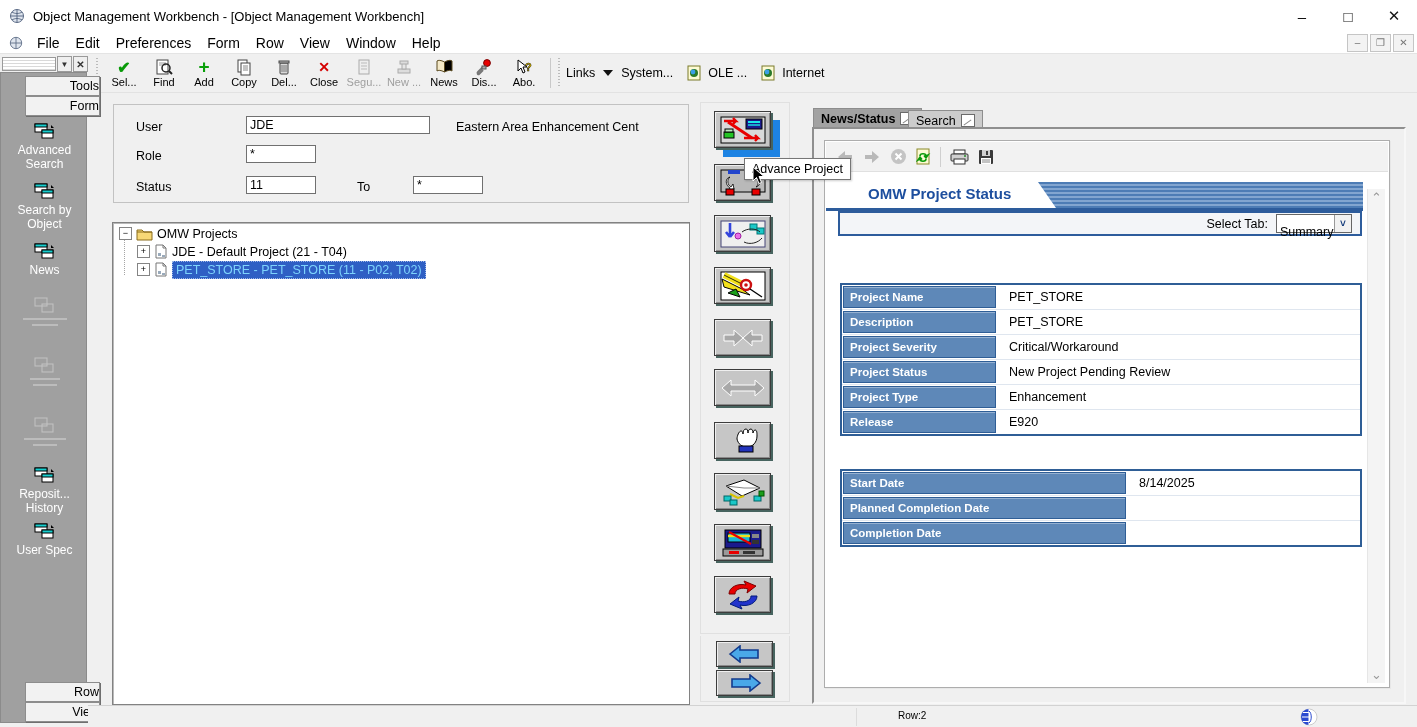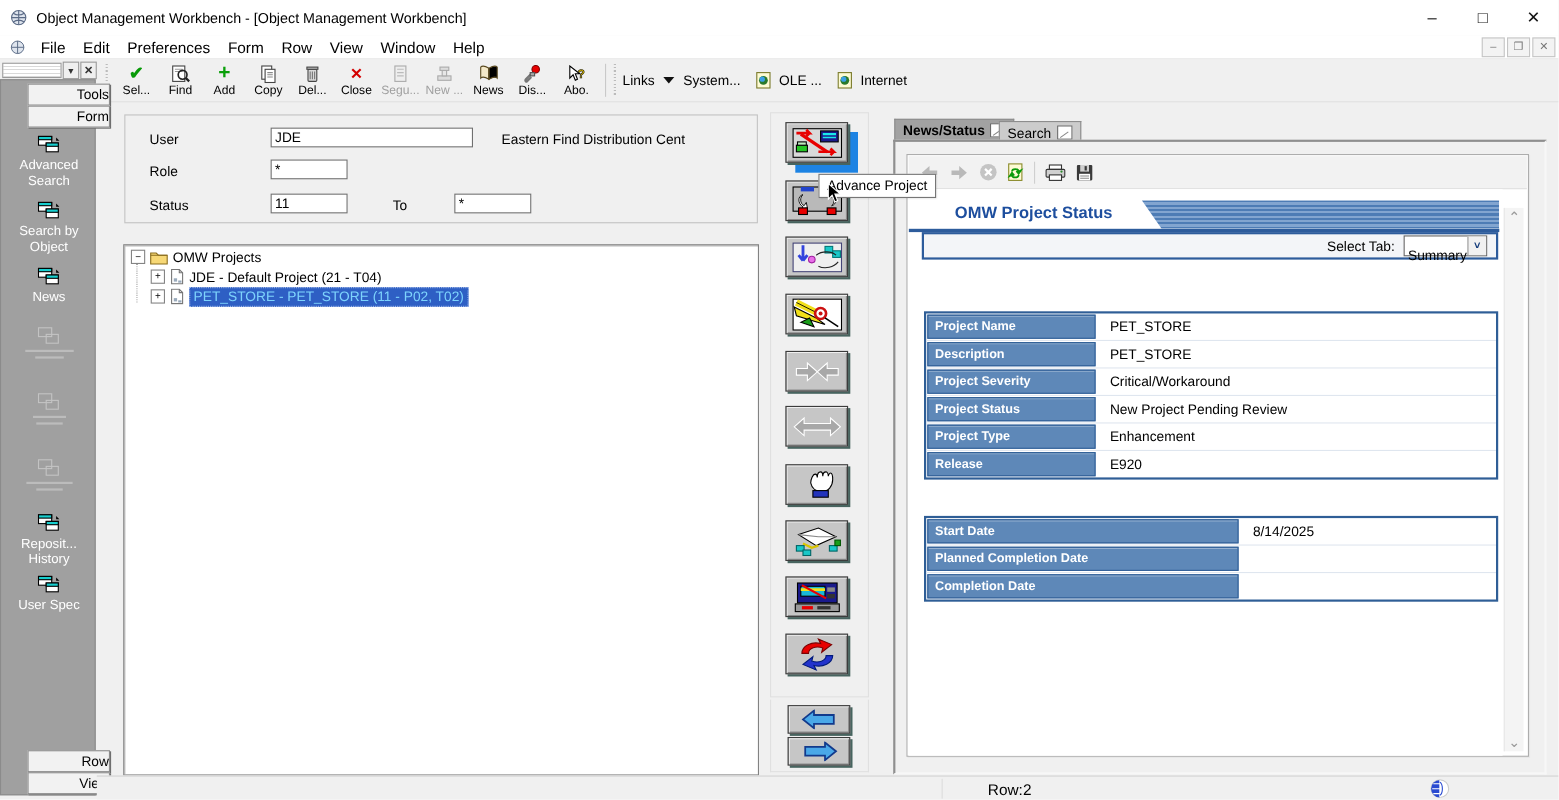--- a/index.html
+++ b/index.html
@@ -389,21 +389,21 @@
         <span>Row</span>
       </div>
     <div class="side-btn" style="top:629px;">
         <span>View</span>
       </div>
   </div>
 
   <div class="form-group">
     <span class="f-label" style="left:22px;top:15px;">User</span>
     <input class="f-input" style="left: 132px; top: 11px; width: 184px;" value="JDE">
-    <span class="f-label" style="left:342px;top:15px;">Eastern Find Distribution Cent</span>
+    <span class="f-label" style="left:342px;top:15px;">Eastern Area Enhancement Cent</span>
     <span class="f-label" style="left:22px;top:44px;">Role</span>
     <input class="f-input" style="left: 132px; top: 40px; width: 70px;" value="*">
     <span class="f-label" style="left:22px;top:75px;">Status</span>
     <input class="f-input" style="left: 132px; top: 71px; width: 70px;" value="11">
     <span class="f-label" style="left:243px;top:75px;">To</span>
     <input class="f-input" style="left: 299px; top: 71px; width: 70px;" value="*">
   </div>
 
   <div class="tree-panel">
     <div class="tree-connector" style="left:11px;top:16px;height:36px;"></div>
@@ -648,21 +648,21 @@
 
       <div class="rp-scroll">
         <div class="chev" style="top:0;">⌃</div>
         <div class="chev" style="bottom:0;">⌄</div>
       </div>
     </div>
   </div>
 
   <div class="statusbar">
     <div class="sb-div" style="left:768px;"></div>
-    <span style="position:absolute;left:810px;top:4px;font-size:14px;">Row:2</span>
+    <span style="position:absolute;left:810px;top:4px;font-size:10px;">Row:2</span>
     <svg style="position:absolute;left:1212px;top:2px;" width="18" height="18" viewBox="0 0 18 18">
         <circle cx="9" cy="9" r="8" fill="#fff" stroke="#ccc"></circle>
         <path d="M9 1 a8 8 0 0 0 0 16 z" fill="#2a4ad0"></path>
         <path d="M9 1 v16 M3 4.5 h6 M2 9 h7 M3 13.5 h6" stroke="#fff" stroke-width="1"></path>
         <path d="M9 3 c3 2 3 10 0 12" stroke="#2a4ad0" fill="none"></path>
       </svg>
   </div>
 
   <div class="tooltip">
     <span>Advance Project</span>

